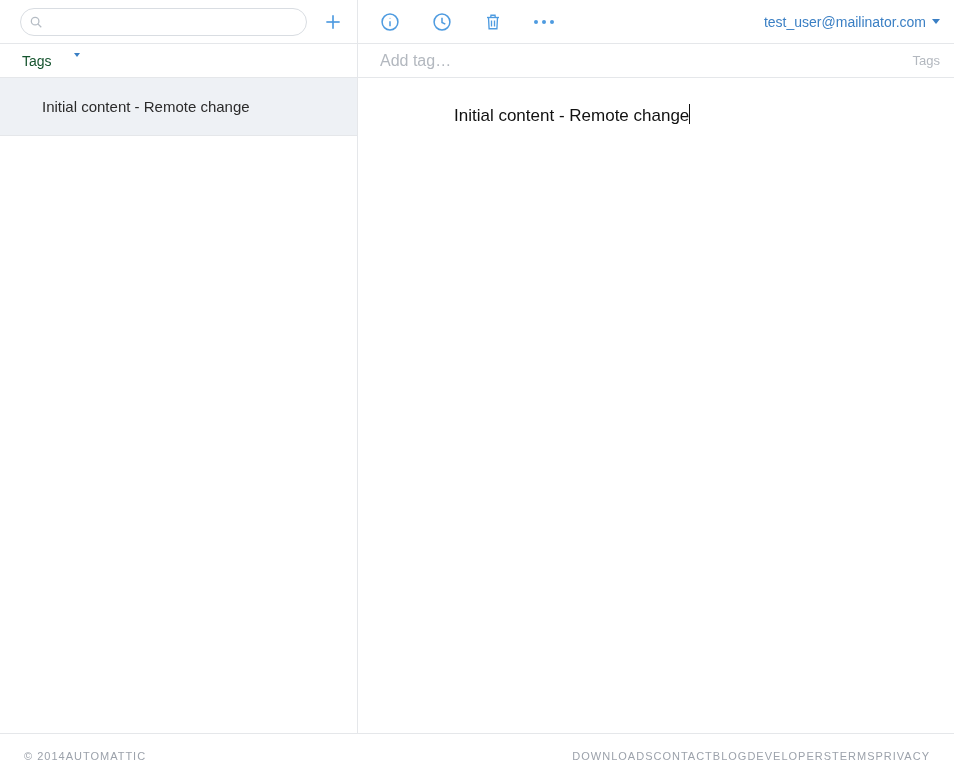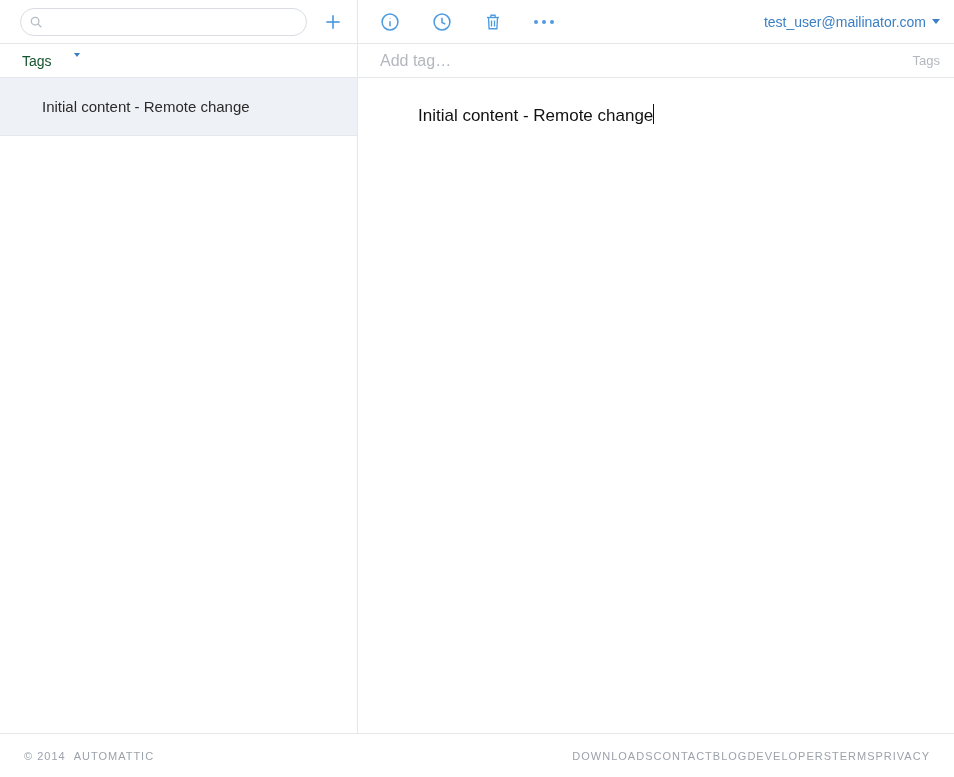--- a/index.html
+++ b/index.html
@@ -149,20 +149,21 @@
     margin-left: auto;
     color: #b3b8bf;
     font-size: 13px;
   }
 
   
   .main {
     flex: 1;
     display: flex;
     min-height: 0;
+    gap: 36px;
   }
   .sidebar {
     width: 358px;
     border-right: 1px solid #e5e7ea;
     background: #fff;
     overflow-y: auto;
   }
   .note-row {
     padding: 20px 22px 20px 42px;
     font-size: 15px;
@@ -204,21 +205,21 @@
     border-top: 1px solid #e5e7ea;
     height: 44px;
     display: flex;
     align-items: center;
     padding: 0 24px;
     font-size: 11px;
     letter-spacing: 1px;
     color: #9ca2ab;
     text-transform: uppercase;
   }
-  .footer-left { display: flex; gap: 8px; }
+  .footer-left { display: flex; gap: 0; }
   .footer-nav {
     margin-left: auto;
     display: flex;
   }
   .footer-link { cursor: pointer; }
 </style>
 </head>
 <body>
 
 <div class="header">

